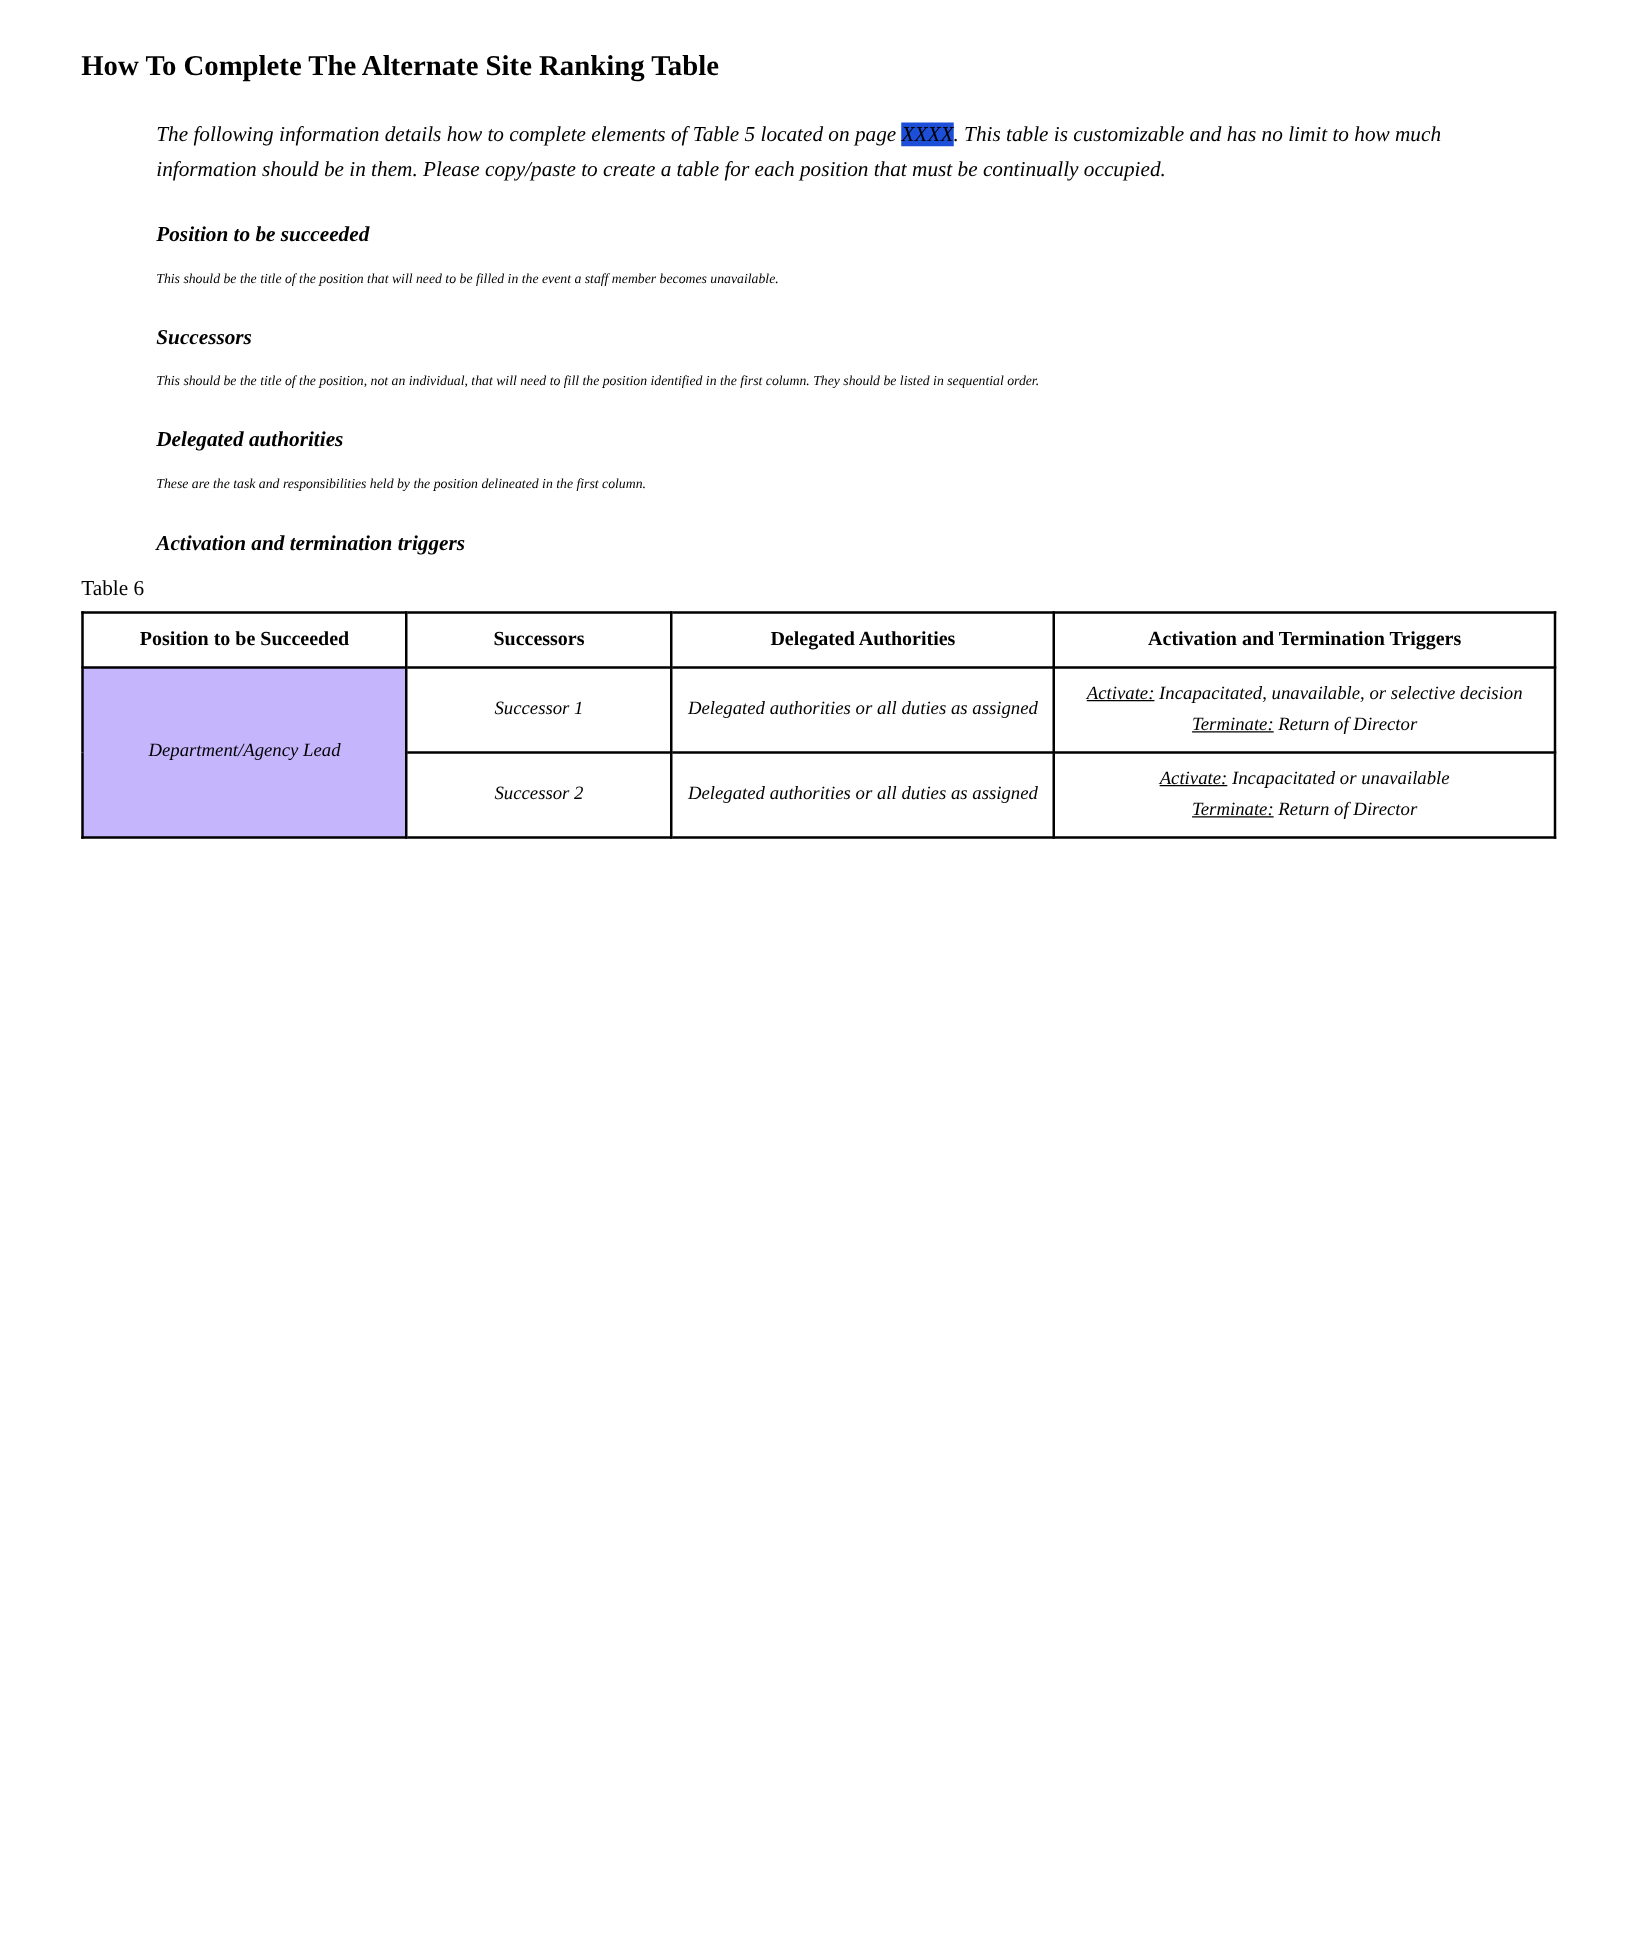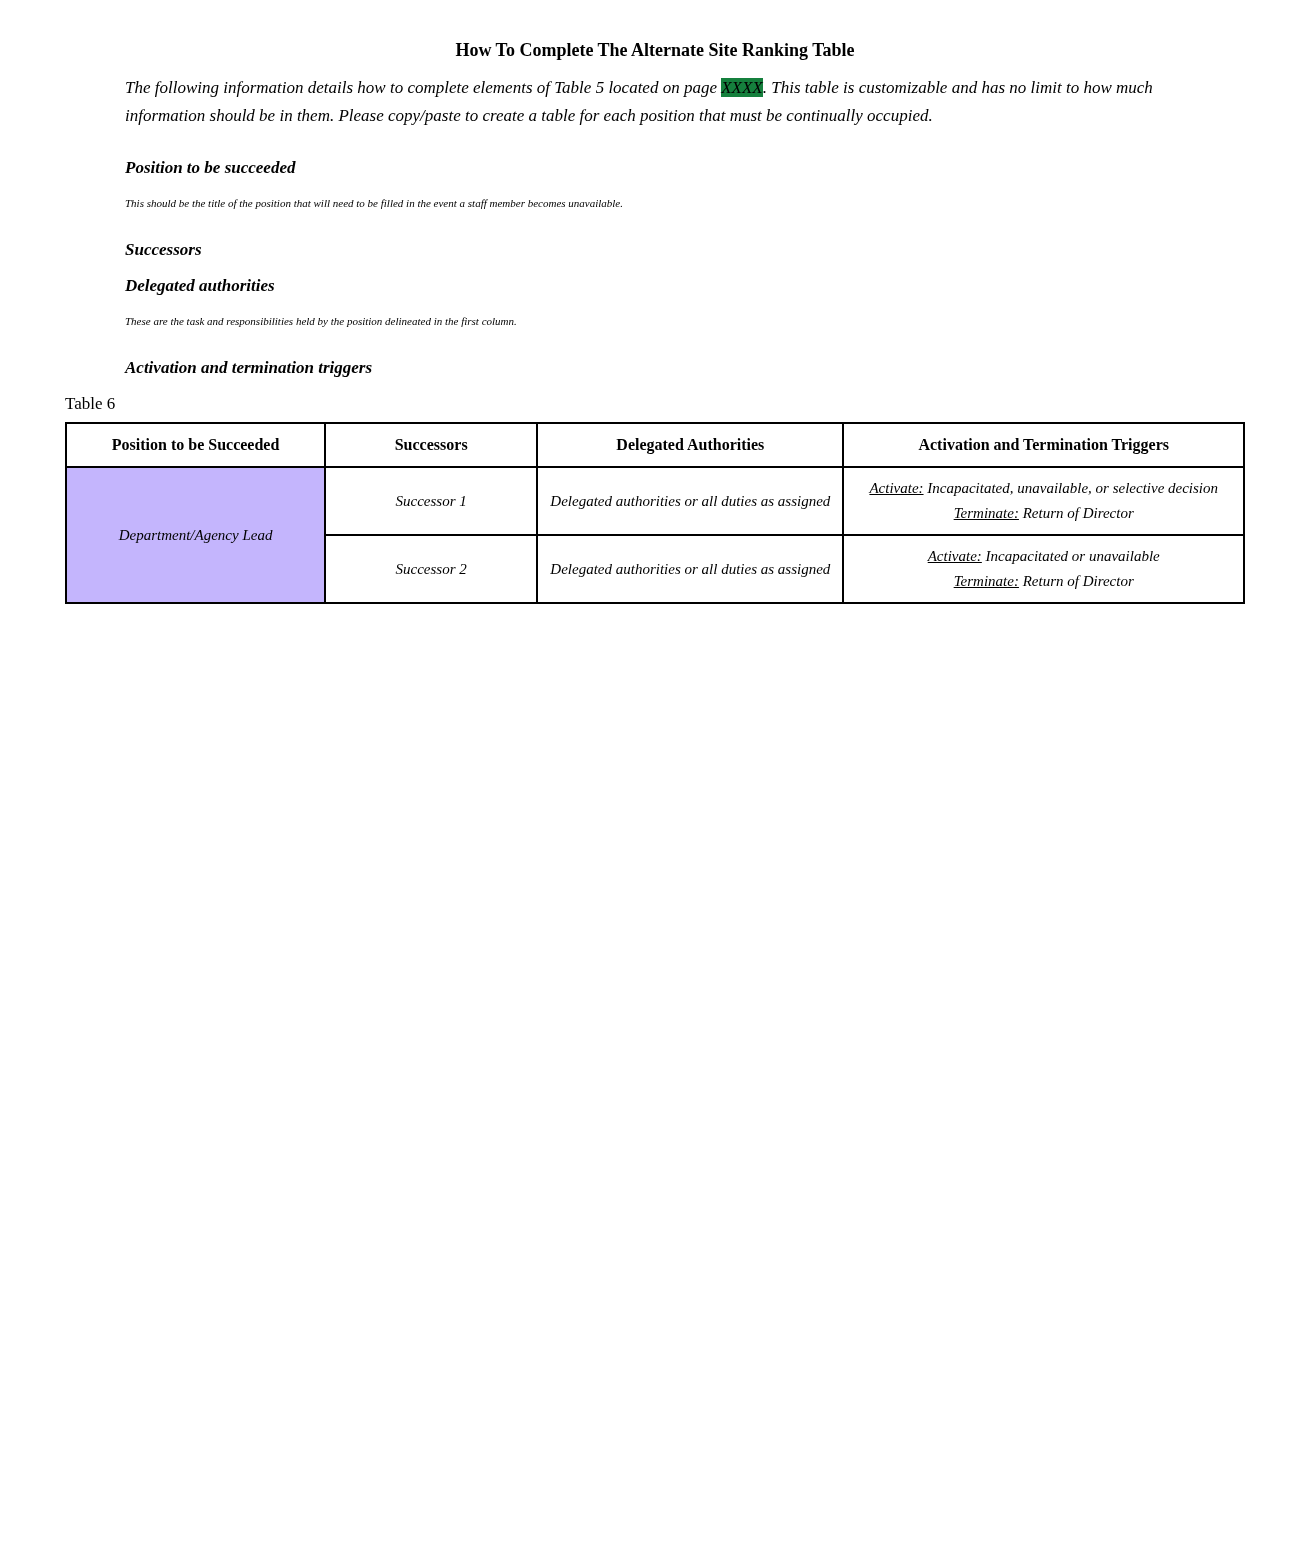--- a/index.html
+++ b/index.html
@@ -16,36 +16,35 @@
       min-height: 1554px;
       padding: 40px 60px;
     }
 
     .page-container {
       max-width: 1180px;
       margin: 0 auto;
     }
 
     .main-title {
-      text-align: center;
-      font-size: 18px;
+      font-size: 23px;
       font-weight: bold;
-      margin-bottom: 13px;
+      margin-bottom: 28px;
       font-family: Georgia, serif;
     }
 
     .intro-text {
       font-style: italic;
       font-size: 17px;
       line-height: 1.65;
       margin: 0 60px 28px 60px;
     }
 
     .highlight-yellow {
-      background-color: #15803d;
+      background-color: #1d4ed8;
     }
 
     .section-heading {
       font-style: italic;
       font-weight: bold;
       font-size: 17px;
       margin: 0 60px 16px 60px;
     }
 
     .section-body {
@@ -147,20 +146,21 @@
   </p>
 
   <div class="section-heading">
     <span>Position to be succeeded</span>
   </div>
   <p class="section-body">This should be the title of the position that will need to be filled in the event a staff member becomes unavailable.</p>
 
   <div class="section-heading">
     <span>Successors</span>
   </div>
+  <p class="section-body">This should be the title of the position, not an individual, that will need to fill the position identified in the first column. They should be listed in sequential order.</p>
 
   <div class="section-heading">
     <span>Delegated authorities</span>
   </div>
   <p class="section-body">These are the task and responsibilities held by the position delineated in the first column.</p>
 
   <div class="section-heading">
     <span>Activation and termination triggers</span>
   </div>
 

